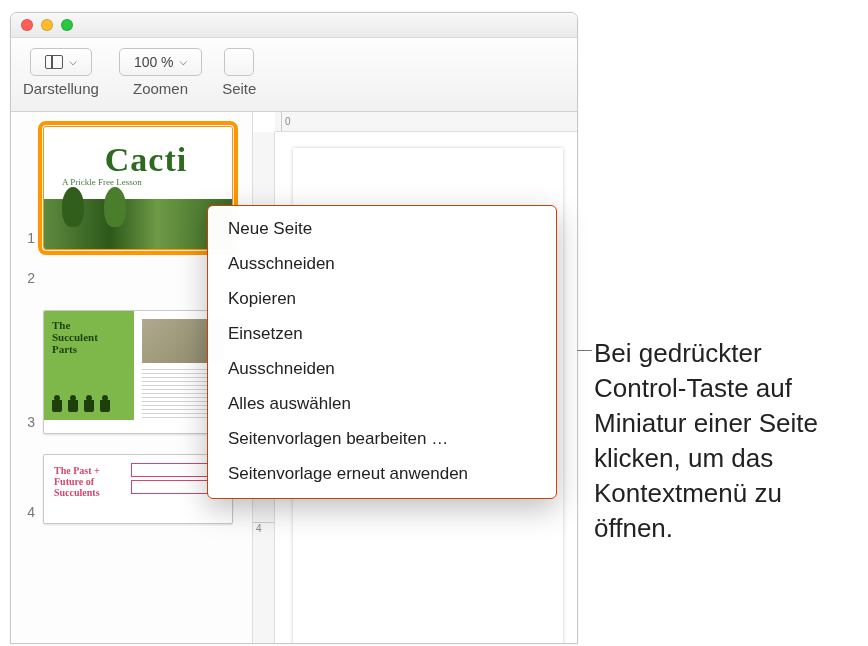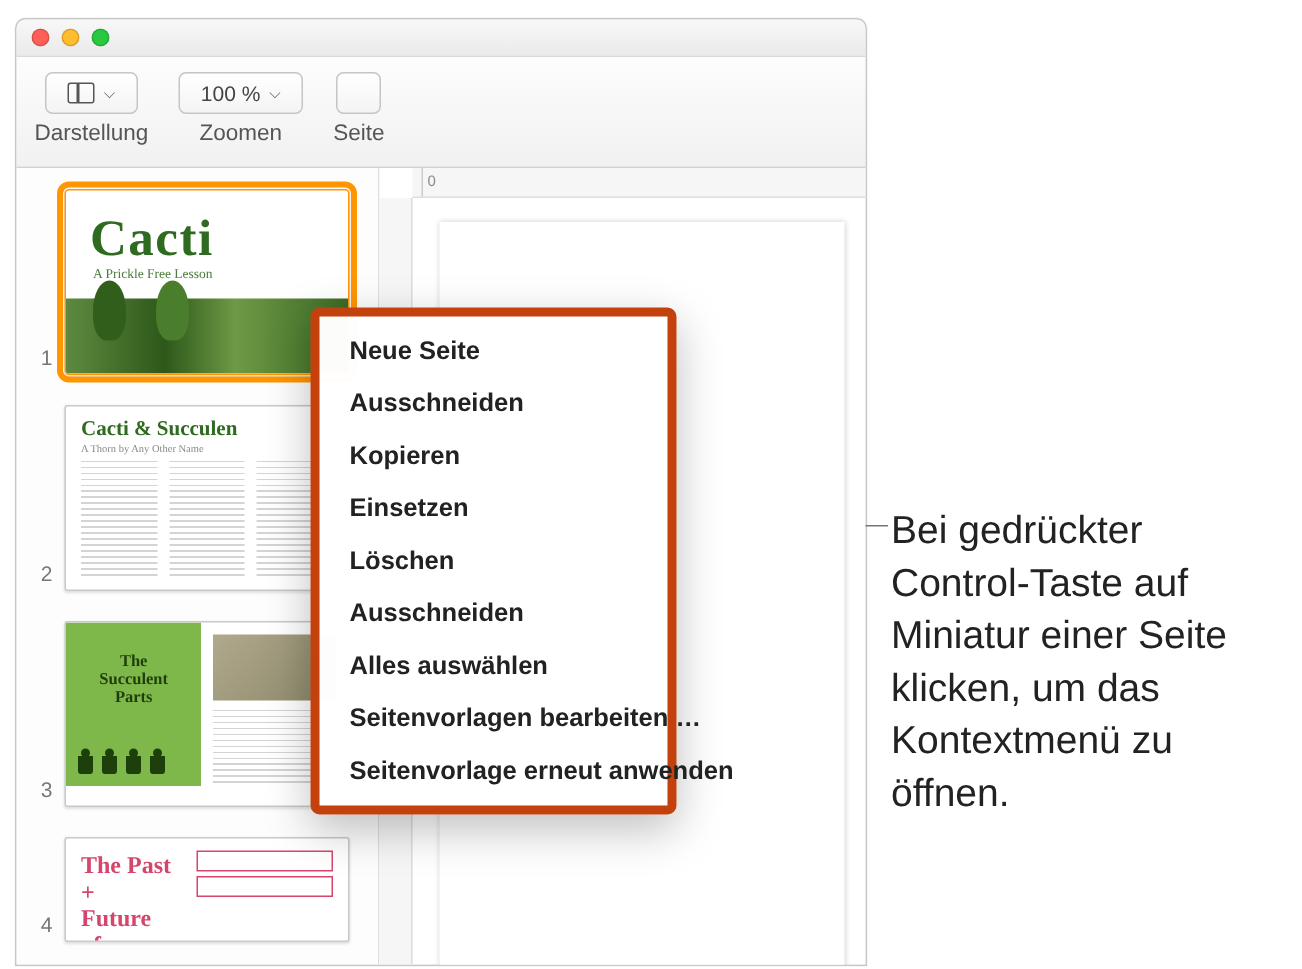--- a/index.html
+++ b/index.html
@@ -109,20 +109,21 @@
     border-radius:3px;
   }
   
   .t1-title {
     font-family: Georgia, "Times New Roman", serif;
     color:#2e6b20;
     font-weight: 800;
     font-size: 34px;
     letter-spacing:1px;
     padding: 14px 0 0 16px;
+    text-align: center;
   }
   .t1-sub {
     font-family: Georgia, serif;
     font-size:9px;color:#4a7a3c;
     padding-left:18px;margin-top:-2px;
   }
   .t1-photo {
     position:absolute;left:0;right:0;bottom:0;height:50px;
     background: linear-gradient(90deg,#5e8a3f 0%,#2d581a 35%,#6e9945 60%,#3c6b25 100%);
   }
@@ -133,32 +134,32 @@
   .t1-photo::before{left:18px;}
   .t1-photo::after{left:60px;background:#4a7d2c;}
 
   
   .t2-title{font-family: Georgia,serif;font-weight:800;color:#2e6b20;font-size:14px;padding:8px 0 0 10px;}
   .t2-sub{font-family:Georgia,serif;font-size:7px;color:#888;padding-left:10px;}
   .t2-cols{position:absolute;left:10px;right:10px;top:36px;bottom:8px;display:flex;gap:8px;}
   .fake-text{flex:1;background:repeating-linear-gradient(to bottom,#d4d4d4 0 1px,transparent 1px 4px);}
 
   
-  .t3-left{position:absolute;left:0;top:0;bottom:13px;width:48%;background:#7fb84a;padding:20px;text-align:center;}
+  .t3-left{position:absolute;left:0;top:0;bottom:13px;width:48%;background:#7fb84a;padding:8px;}
   .t3-left-title{font-family:Georgia,serif;font-weight:800;color:#1d3f0c;font-size:11px;line-height:1.1;}
   .t3-icons{position:absolute;bottom:8px;left:8px;display:flex;gap:6px;}
   .pot{width:10px;height:12px;background:#1d3f0c;border-radius:0 0 2px 2px;position:relative;}
   .pot::before{content:"";position:absolute;left:2px;top:-5px;width:6px;height:6px;border-radius:50%;background:#1d3f0c;}
   .t3-right{position:absolute;right:0;top:0;bottom:0;width:52%;padding:8px;}
   .t3-photo{height:44px;background:linear-gradient(135deg,#b0a98d,#8d886a);margin-bottom:6px;}
 
   
   .t4-wrap{display:flex;height:100%;}
   .t4-left{width:44%;padding:10px;}
-  .t4-title{font-family:Georgia,serif;font-weight:800;color:#d6456c;font-size:16px;line-height:1.1;}
+  .t4-title{font-family:Georgia,serif;font-weight:800;color:#d6456c;font-size:10px;line-height:1.1;}
   .t4-right{flex:1;padding:8px 10px 8px 4px;}
   .t4-box{border:0.5px solid #d6456c;height:14px;margin-bottom:3px;}
 
   
   .canvas {
     flex:1;position:relative;background:#fff;
   }
   .ruler-h {
     position:absolute;top:0;left:22px;right:0;height:20px;
     background:#f6f6f6;border-bottom:1px solid #ddd;
@@ -174,28 +175,27 @@
   .page-shadow{
     position:absolute;left:40px;top:36px;width:270px;height:500px;background:#fff;
     box-shadow: 0 0 4px rgba(0,0,0,0.2);
   }
 
   
   .context-menu {
     position:absolute;
     left: 207px;
     top: 205px;
-    width: 244px;
+    width: 350px;
     background: rgba(255,255,255,0.985);
-    border:6px solid #c2410c;
+    border:1px solid #c2410c;
     border-radius:6px;
     box-shadow: 0 10px 30px rgba(0,0,0,0.25);
     padding: 6px 0;
     z-index: 100;
-    font-weight: bold;
   }
   .menu-item {
     font-size:17px;
     color:#222;
     padding: 6px 20px;
     line-height:1.35;
     white-space:nowrap;
   }
 
   
@@ -257,29 +257,20 @@
         <div class="thumb-num">1</div>
         <div class="thumb selected">
           <div class="t1-title">Cacti</div>
           <div class="t1-sub">A Prickle Free Lesson</div>
           <div class="t1-photo"></div>
         </div>
       </div>
 
       <div class="thumb-wrap">
         <div class="thumb-num">2</div>
-        <div class="thumb">
-          <div class="t2-title">Cacti &amp; Succulen</div>
-          <div class="t2-sub">A Thorn by Any Other Name</div>
-          <div class="t2-cols">
-            <div class="fake-text"></div>
-              <div class="fake-text"></div>
-              <div class="fake-text"></div>
-          </div>
-        </div>
       </div>
 
       <div class="thumb-wrap">
         <div class="thumb-num">3</div>
         <div class="thumb">
           <div class="t3-left">
             <div class="t3-left-title">
               <span>The</span><br>
               <span>Succulent</span><br>
               <span>Parts</span>
@@ -331,21 +322,20 @@
     </div>
 
   </div>
 </div>
 
 <div class="context-menu">
   <div class="menu-item">Neue Seite</div>
   <div class="menu-item">Ausschneiden</div>
   <div class="menu-item">Kopieren</div>
   <div class="menu-item">Einsetzen</div>
-  <div class="menu-item">Löschen</div>
   <div class="menu-item">Ausschneiden</div>
   <div class="menu-item">Alles auswählen</div>
   <div class="menu-item">Seitenvorlagen bearbeiten …</div>
   <div class="menu-item">Seitenvorlage erneut anwenden</div>
 </div>
 
 <div class="callout-line"></div>
 <div class="callout">Bei gedrückter Control-Taste auf Miniatur einer Seite klicken, um das Kontextmenü zu öffnen.</div>
 
 </body></html>

